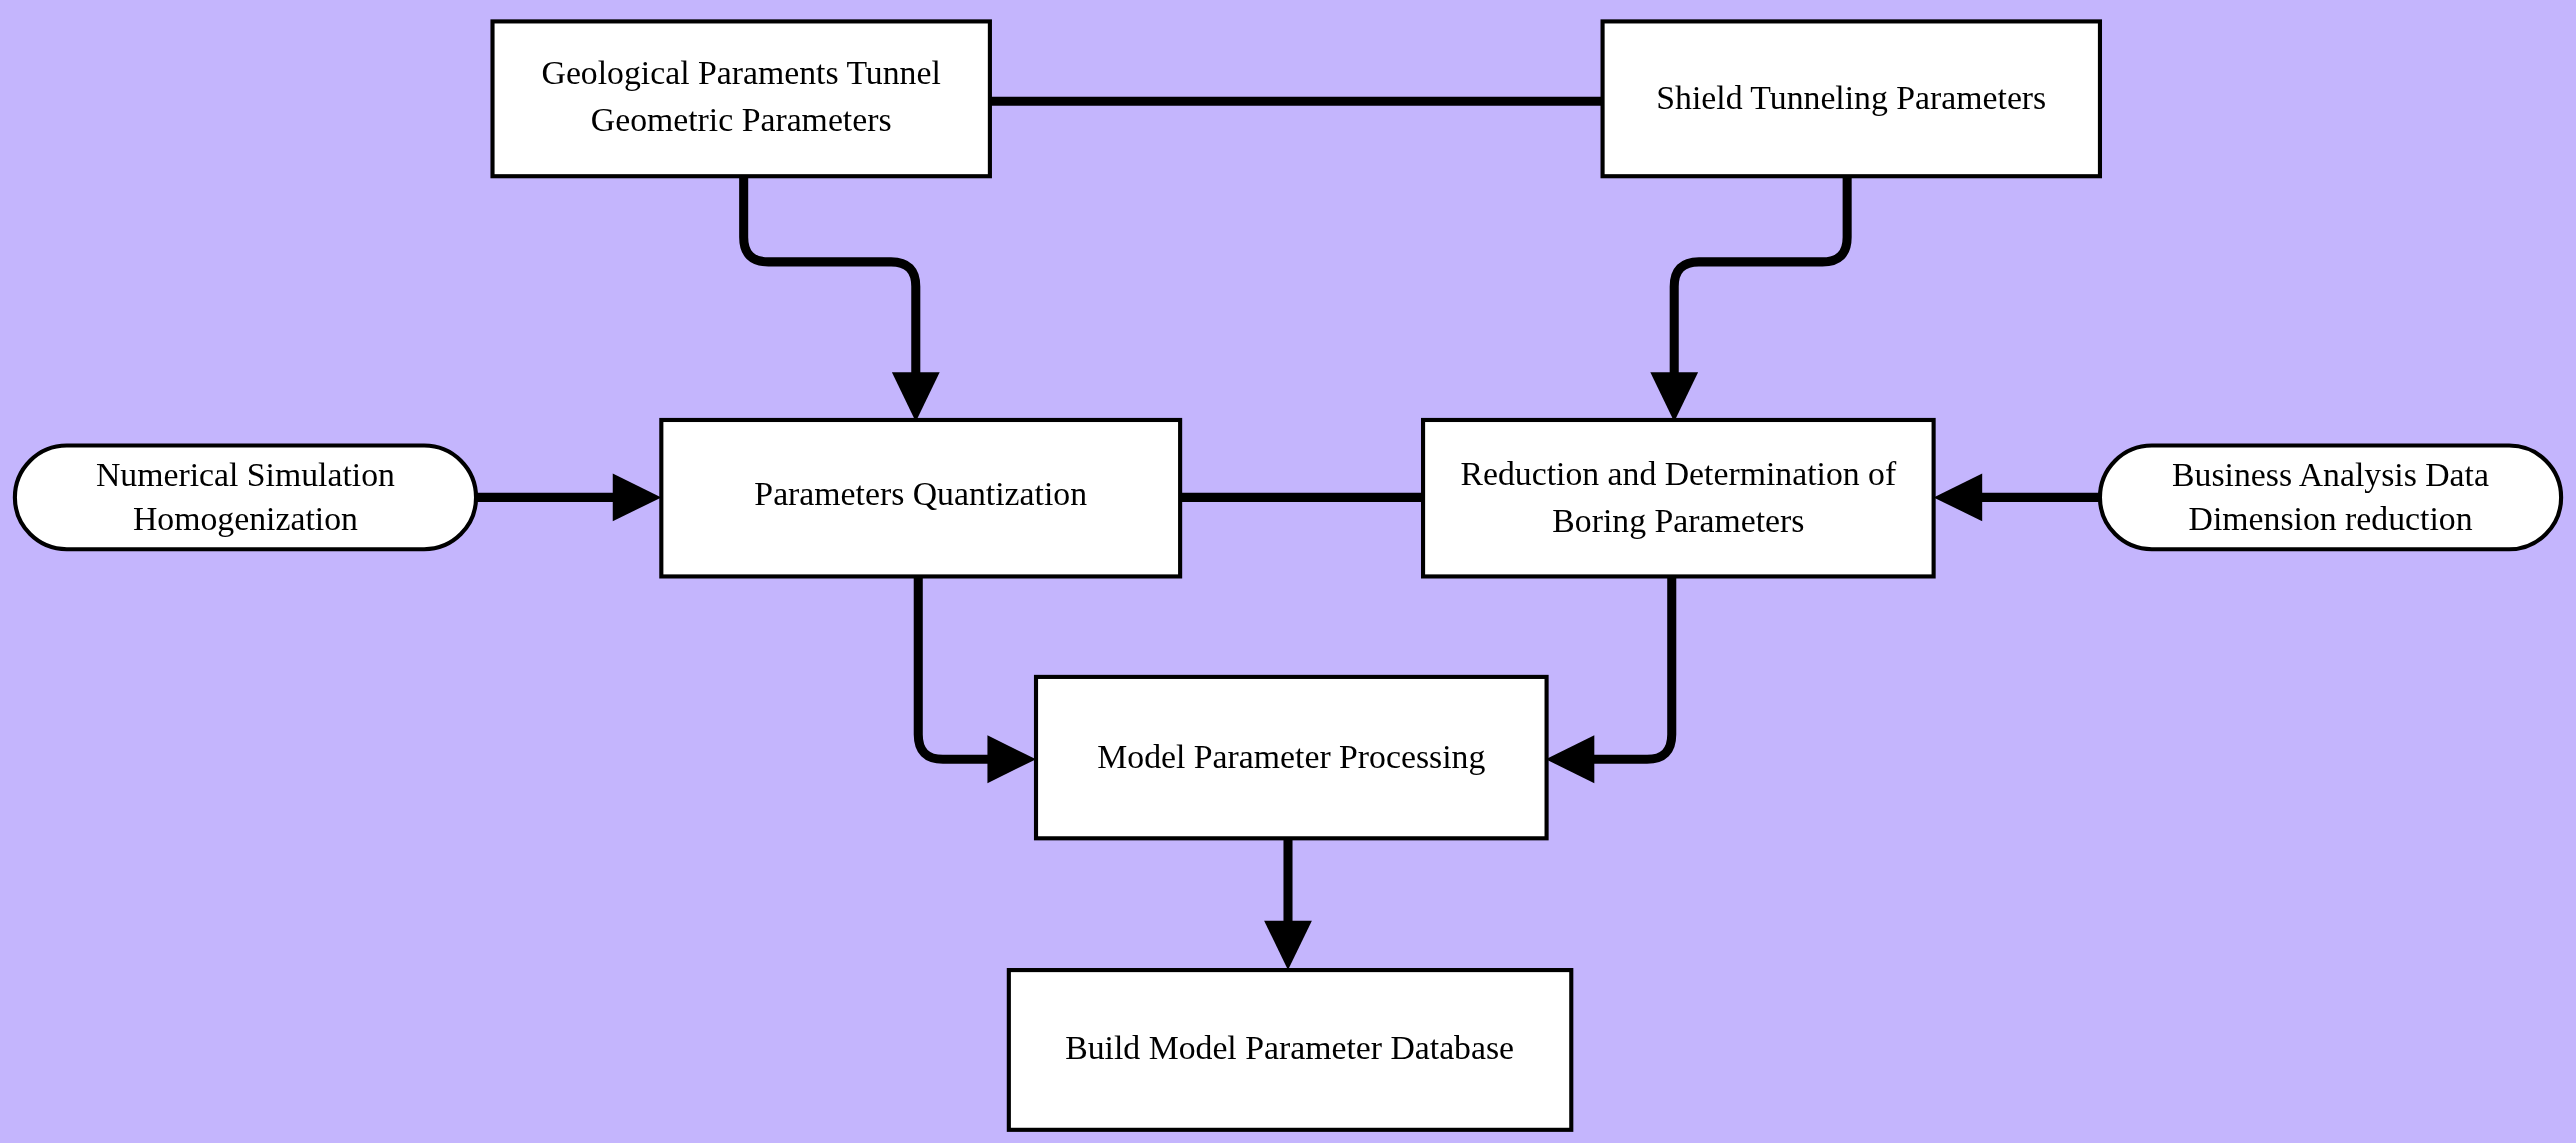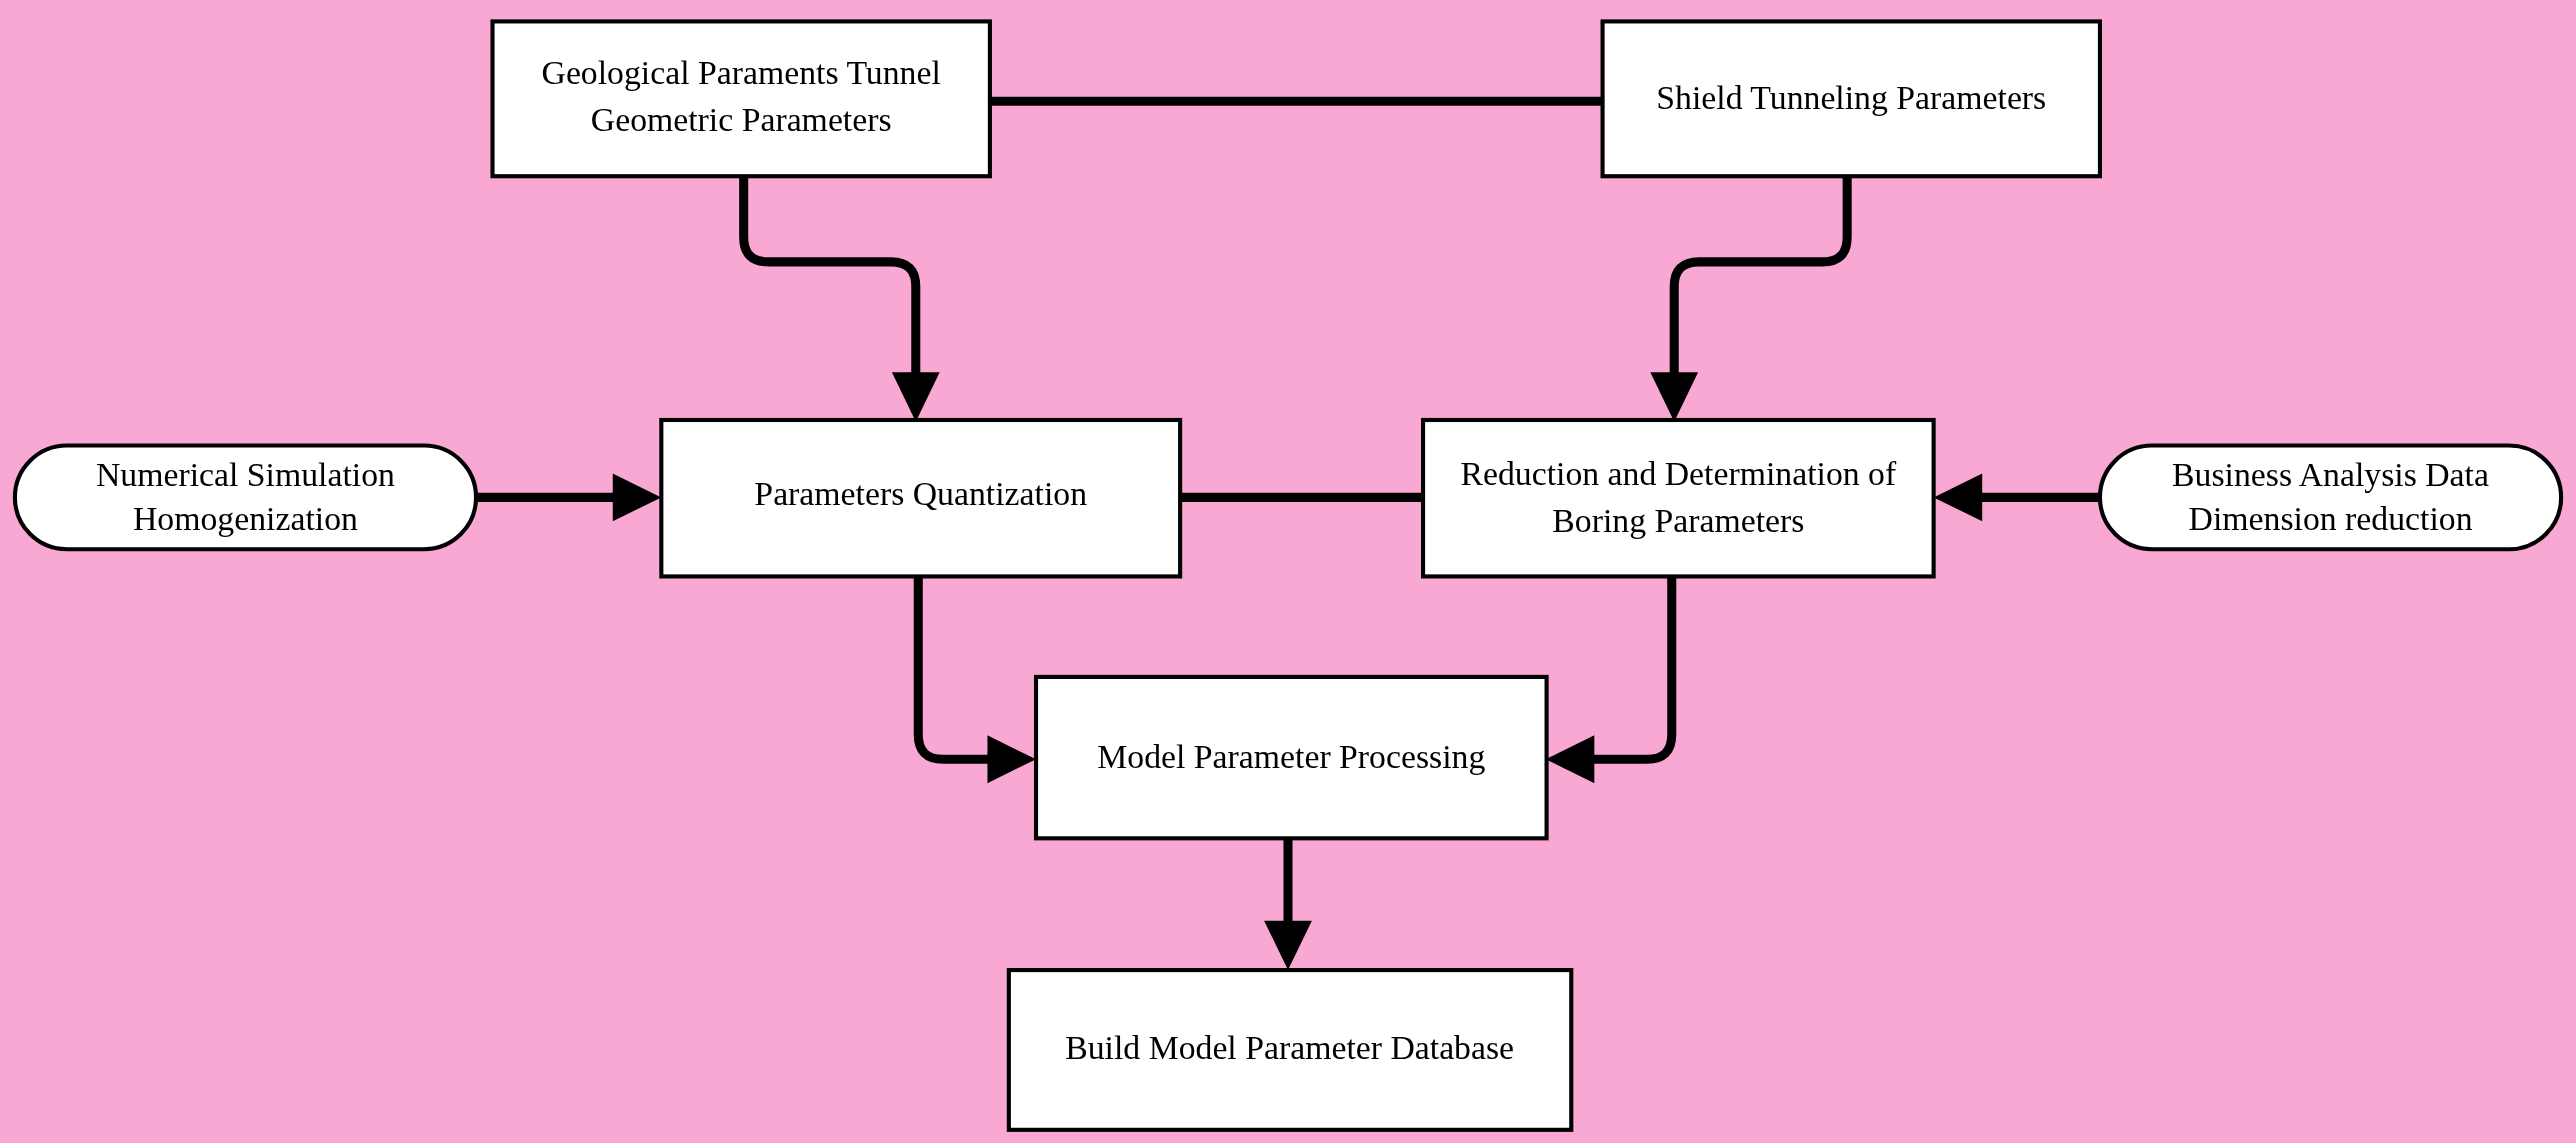--- a/index.html
+++ b/index.html
@@ -8,21 +8,21 @@
     padding: 0;
     background: #ffffff;
   }
   body {
     font-family: "Liberation Serif", "DejaVu Serif", serif;
   }
   #diagram-root {
     position: relative;
     width: 2576px;
     height: 1143px;
-    background: #f9a8d4;
+    background: #c4b5fd;
     overflow: hidden;
   }
   #flow-svg {
     position: absolute;
     top: 0;
     left: 0;
     width: 2576px;
     height: 1143px;
     display: block;
   }

